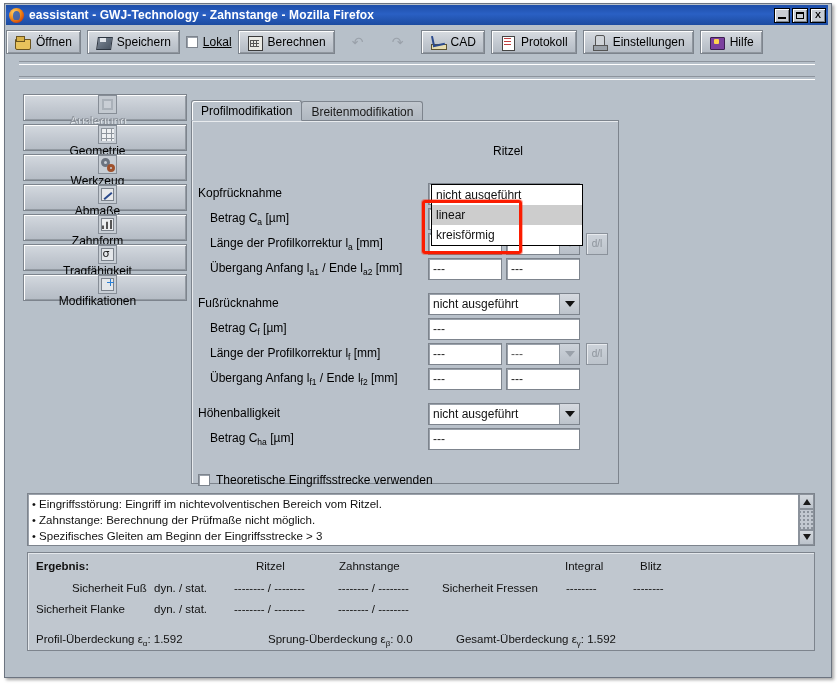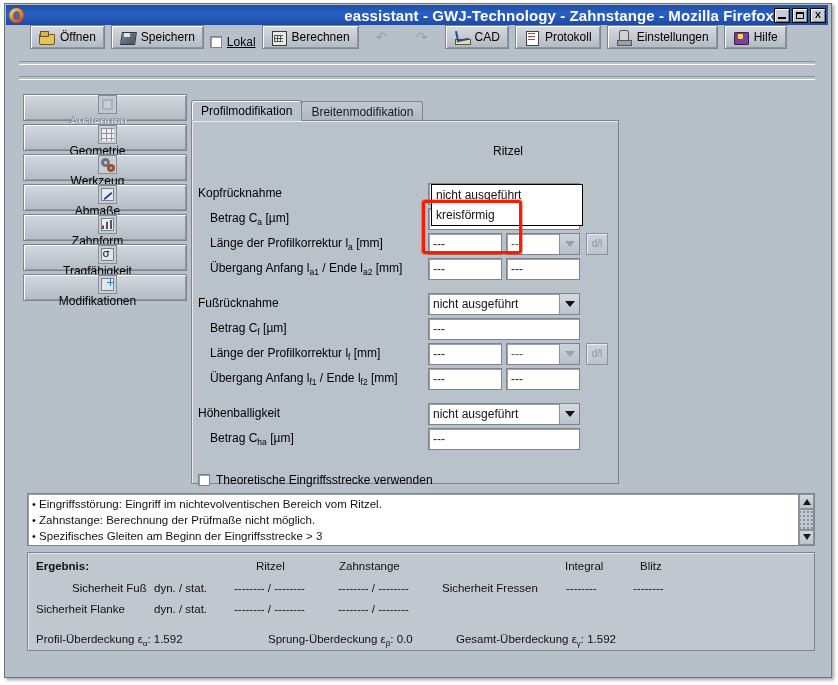--- a/index.html
+++ b/index.html
@@ -21,35 +21,35 @@
   .titlebar{
     position:absolute;left:1px;top:1px;width:822px;height:20px;
     background:linear-gradient(to bottom,#1e4ea8 0%,#2a60c4 45%,#1c4ba0 100%);
     display:flex;align-items:center;padding:0 2px 0 3px;box-sizing:border-box;
   }
   .tb-icon{width:15px;height:15px;border-radius:50%;
     background:radial-gradient(circle at 35% 30%,#ffd06b 0%,#f08a18 45%,#d2490d 75%,#9c2d08 100%);
     flex:0 0 auto;margin-right:5px;position:relative;}
   .tb-icon:after{content:"";position:absolute;left:4px;top:3px;width:7px;height:9px;
     border-radius:50% 50% 40% 40%;background:#2a5fbe;opacity:.85;}
-  .tb-title{color:#fff;font-weight:bold;font-size:15px;white-space:nowrap;flex:1;letter-spacing:.1px;text-align:right;}
+  .tb-title{color:#fff;font-weight:bold;font-size:12px;white-space:nowrap;flex:1;letter-spacing:.1px;}
   .tb-buttons{display:flex;gap:2px;align-items:center;}
   .tb-btn{
     width:16px;height:15px;background:#c8cdd4;border:1px solid #000;
     box-shadow:inset 1px 1px 0 #fff, inset -1px -1px 0 #7b828c;
     position:relative;box-sizing:border-box;
     font-size:9px;line-height:13px;text-align:center;color:#000;font-weight:bold;
   }
   .tb-btn .mn{position:absolute;left:3px;bottom:3px;width:8px;height:2px;background:#000;}
   .tb-btn .mx{position:absolute;left:3px;top:3px;width:8px;height:7px;border:1px solid #000;border-top-width:2px;box-sizing:border-box;}
 
   
   .toolbar{
     position:absolute;left:1px;top:21px;width:822px;height:34px;
-    background:#b7c0c9;display:flex;padding-left:24px;box-sizing:border-box;
+    background:#b7c0c9;display:flex;align-items:center;padding-left:0;box-sizing:border-box;
   }
   .tbtn{
     height:24px;display:flex;align-items:center;gap:5px;padding:0 8px;
     background:linear-gradient(to bottom,#d8dce1 0%,#c2c8d0 55%,#b3bac3 100%);
     border:1px solid #7d848d;
     box-shadow:inset 1px 1px 0 #fdfdfd, inset -1px -1px 0 #8f969e;
     font-size:12px;color:#000;margin-right:6px;box-sizing:border-box;white-space:nowrap;
   }
   .tbtn.flat{background:transparent;border:1px solid transparent;box-shadow:none;}
   .tbtn.dis{color:#8d939b;}
@@ -435,20 +435,21 @@
       <div class="chkrow">
         <span class="cbox"></span>
         <span>Theoretische Eingriffsstrecke verwenden</span>
       </div>
 
     </div>
   </div>
 
   <div class="droplist">
     <div class="dropitem">nicht ausgeführt</div>
+    <div class="dropitem sel">linear</div>
     <div class="dropitem">kreisförmig</div>
   </div>
   <div class="redbox"></div>
 
   <div class="msgbox">
     <div class="msglist">
       <div class="msgline"><span class="bul">•</span> <span>Eingriffsstörung: Eingriff im nichtevolventischen Bereich vom Ritzel.</span></div>
       <div class="msgline"><span class="bul">•</span> <span>Zahnstange: Berechnung der Prüfmaße nicht möglich.</span></div>
       <div class="msgline"><span class="bul">•</span> <span>Spezifisches Gleiten am Beginn der Eingriffsstrecke &gt; 3</span></div>
     </div>

